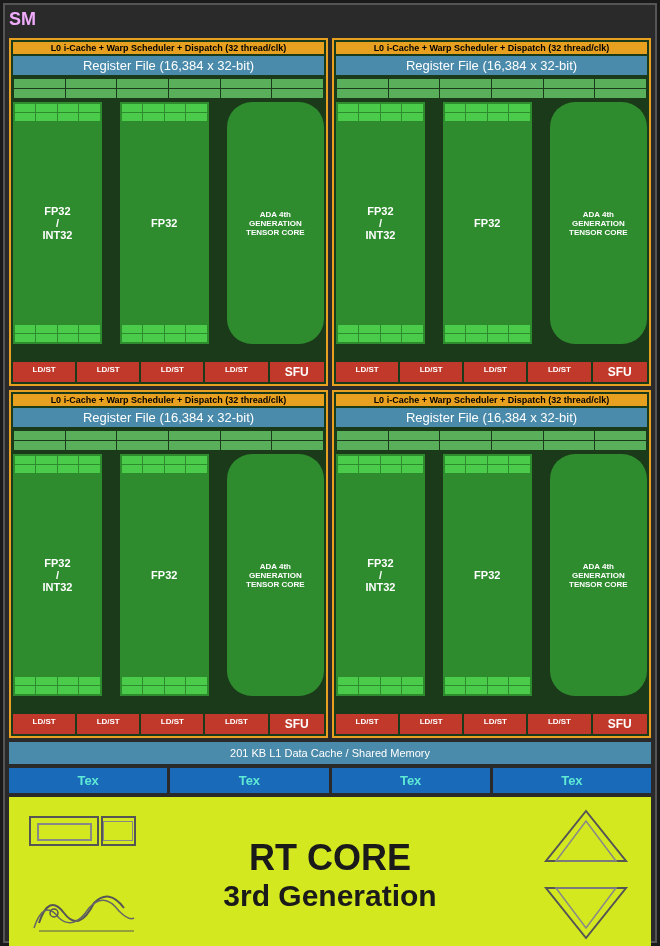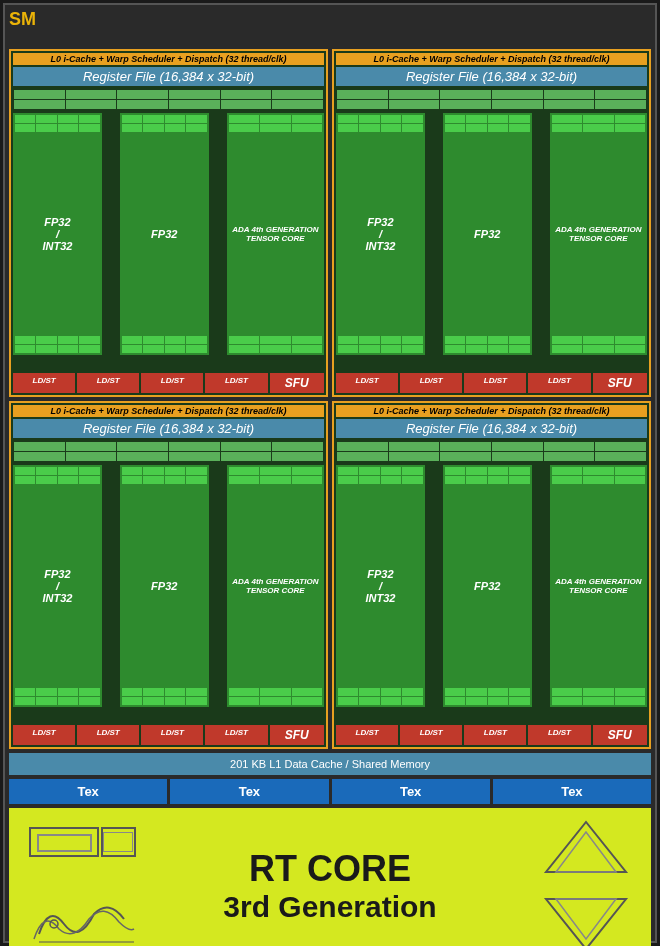--- a/index.html
+++ b/index.html
@@ -13,40 +13,39 @@
     .sm-container {
       width: 654px;
       height: 940px;
       margin: 3px;
       background: #2a2a2a;
       border: 2px solid #555;
       padding: 4px;
       position: relative;
     }
     .sm-title {
-      color: #eab308;
+      color: #f0abfc;
       font-size: 18px;
       font-weight: bold;
-      margin-bottom: 19px;
+      margin-bottom: 8px;
     }
     .four-quadrants {
       display: grid;
       grid-template-columns: 1fr 1fr;
       grid-template-rows: 1fr 1fr;
       gap: 4px;
       height: 700px;
     }
     .quadrant {
       background: #1a3a1a;
       border: 2px solid #e8a020;
       padding: 2px;
       display: flex;
       flex-direction: column;
       gap: 2px;
-      font-style: italic;
     }
     .l0-cache-bar {
       background: #e8a020;
       color: #000;
       font-size: 9px;
       font-weight: bold;
       text-align: center;
       padding: 1px 2px;
       white-space: nowrap;
     }
@@ -89,21 +88,21 @@
       margin-top: 4px;
     }
     .tex-row {
       display: grid;
       grid-template-columns: 1fr 1fr 1fr 1fr;
       gap: 3px;
       margin-top: 4px;
     }
     .tex-btn {
       background: #1a6aba;
-      color: #ffffff;
+      color: #5eead4;
       font-size: 13px;
       font-weight: bold;
       text-align: center;
       padding: 5px;
     }
     .rt-core-section {
       background: #d4e820;
       margin-top: 4px;
       height: 155px;
       display: flex;
@@ -164,22 +163,23 @@
       flex: 1;
       background: #2e8b2e;
       display: flex;
       flex-direction: column;
       padding: 2px;
     }
     .tc-col {
       flex: 1.1;
       background: #2e8b2e;
       display: flex;
-      flex-direction: column;
+      flex-direction: row;
       padding: 2px;
+      border-radius: 25px;
     }
     .col-grid-top {
       display: grid;
       grid-template-columns: repeat(4, 1fr);
       gap: 1px;
       margin-bottom: 1px;
     }
     .col-grid-top-3 {
       display: grid;
       grid-template-columns: repeat(3, 1fr);

